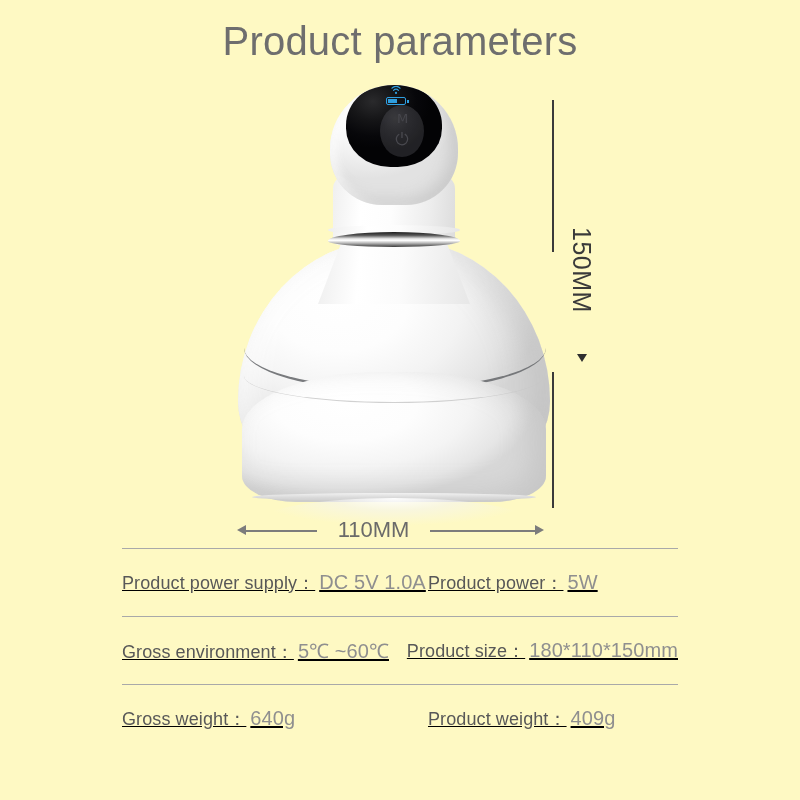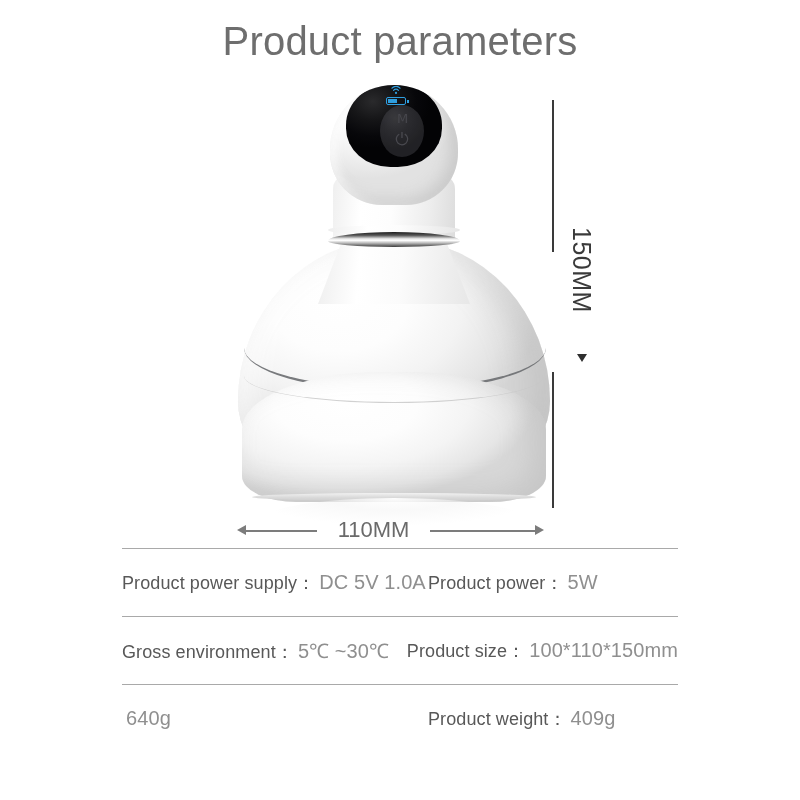--- a/index.html
+++ b/index.html
@@ -10,21 +10,21 @@
     width: 800px;
     height: 800px;
     background: #e5e5e5;
     font-family: "Liberation Sans", sans-serif;
     overflow: hidden;
   }
   #page {
     position: relative;
     width: 800px;
     height: 800px;
-    background: #ffffff;
+    background: #fef9c3;
   }
 
   
   #title {
     position: absolute;
     top: 14px;
     left: 0;
     width: 800px;
     text-align: center;
     font-size: 40px;
@@ -319,20 +319,21 @@
   }
   .spec-divider {
     width: 100%;
     height: 1px;
     background: #a9a9a9;
   }
   .spec-row {
     display: flex;
     align-items: center;
     height: 67px;
+    text-decoration: underline;
   }
   .spec-cell {
     display: flex;
     align-items: baseline;
     white-space: nowrap;
   }
   .spec-cell.left  { width: 306px; }
   .spec-cell.right { flex: 1; }
   .spec-label {
     font-size: 18px;
@@ -412,32 +413,33 @@
         <span class="spec-label">Product power：</span>
         <span class="spec-value">5W</span>
       </div>
     </div>
 
     <div class="spec-divider"></div>
 
     <div class="spec-row">
       <div class="spec-cell left">
         <span class="spec-label">Gross environment：</span>
-        <span class="spec-value">5℃ ~30℃</span>
+        <span class="spec-value">5℃ ~60℃</span>
       </div>
       <div class="spec-cell right">
         <span class="spec-label">Product size：</span>
-        <span class="spec-value">100*110*150mm</span>
+        <span class="spec-value">180*110*150mm</span>
       </div>
     </div>
 
     <div class="spec-divider"></div>
 
     <div class="spec-row">
       <div class="spec-cell left">
+        <span class="spec-label">Gross weight：</span>
         <span class="spec-value">640g</span>
       </div>
       <div class="spec-cell right">
         <span class="spec-label">Product weight：</span>
         <span class="spec-value">409g</span>
       </div>
     </div>
 
   </div>
 

